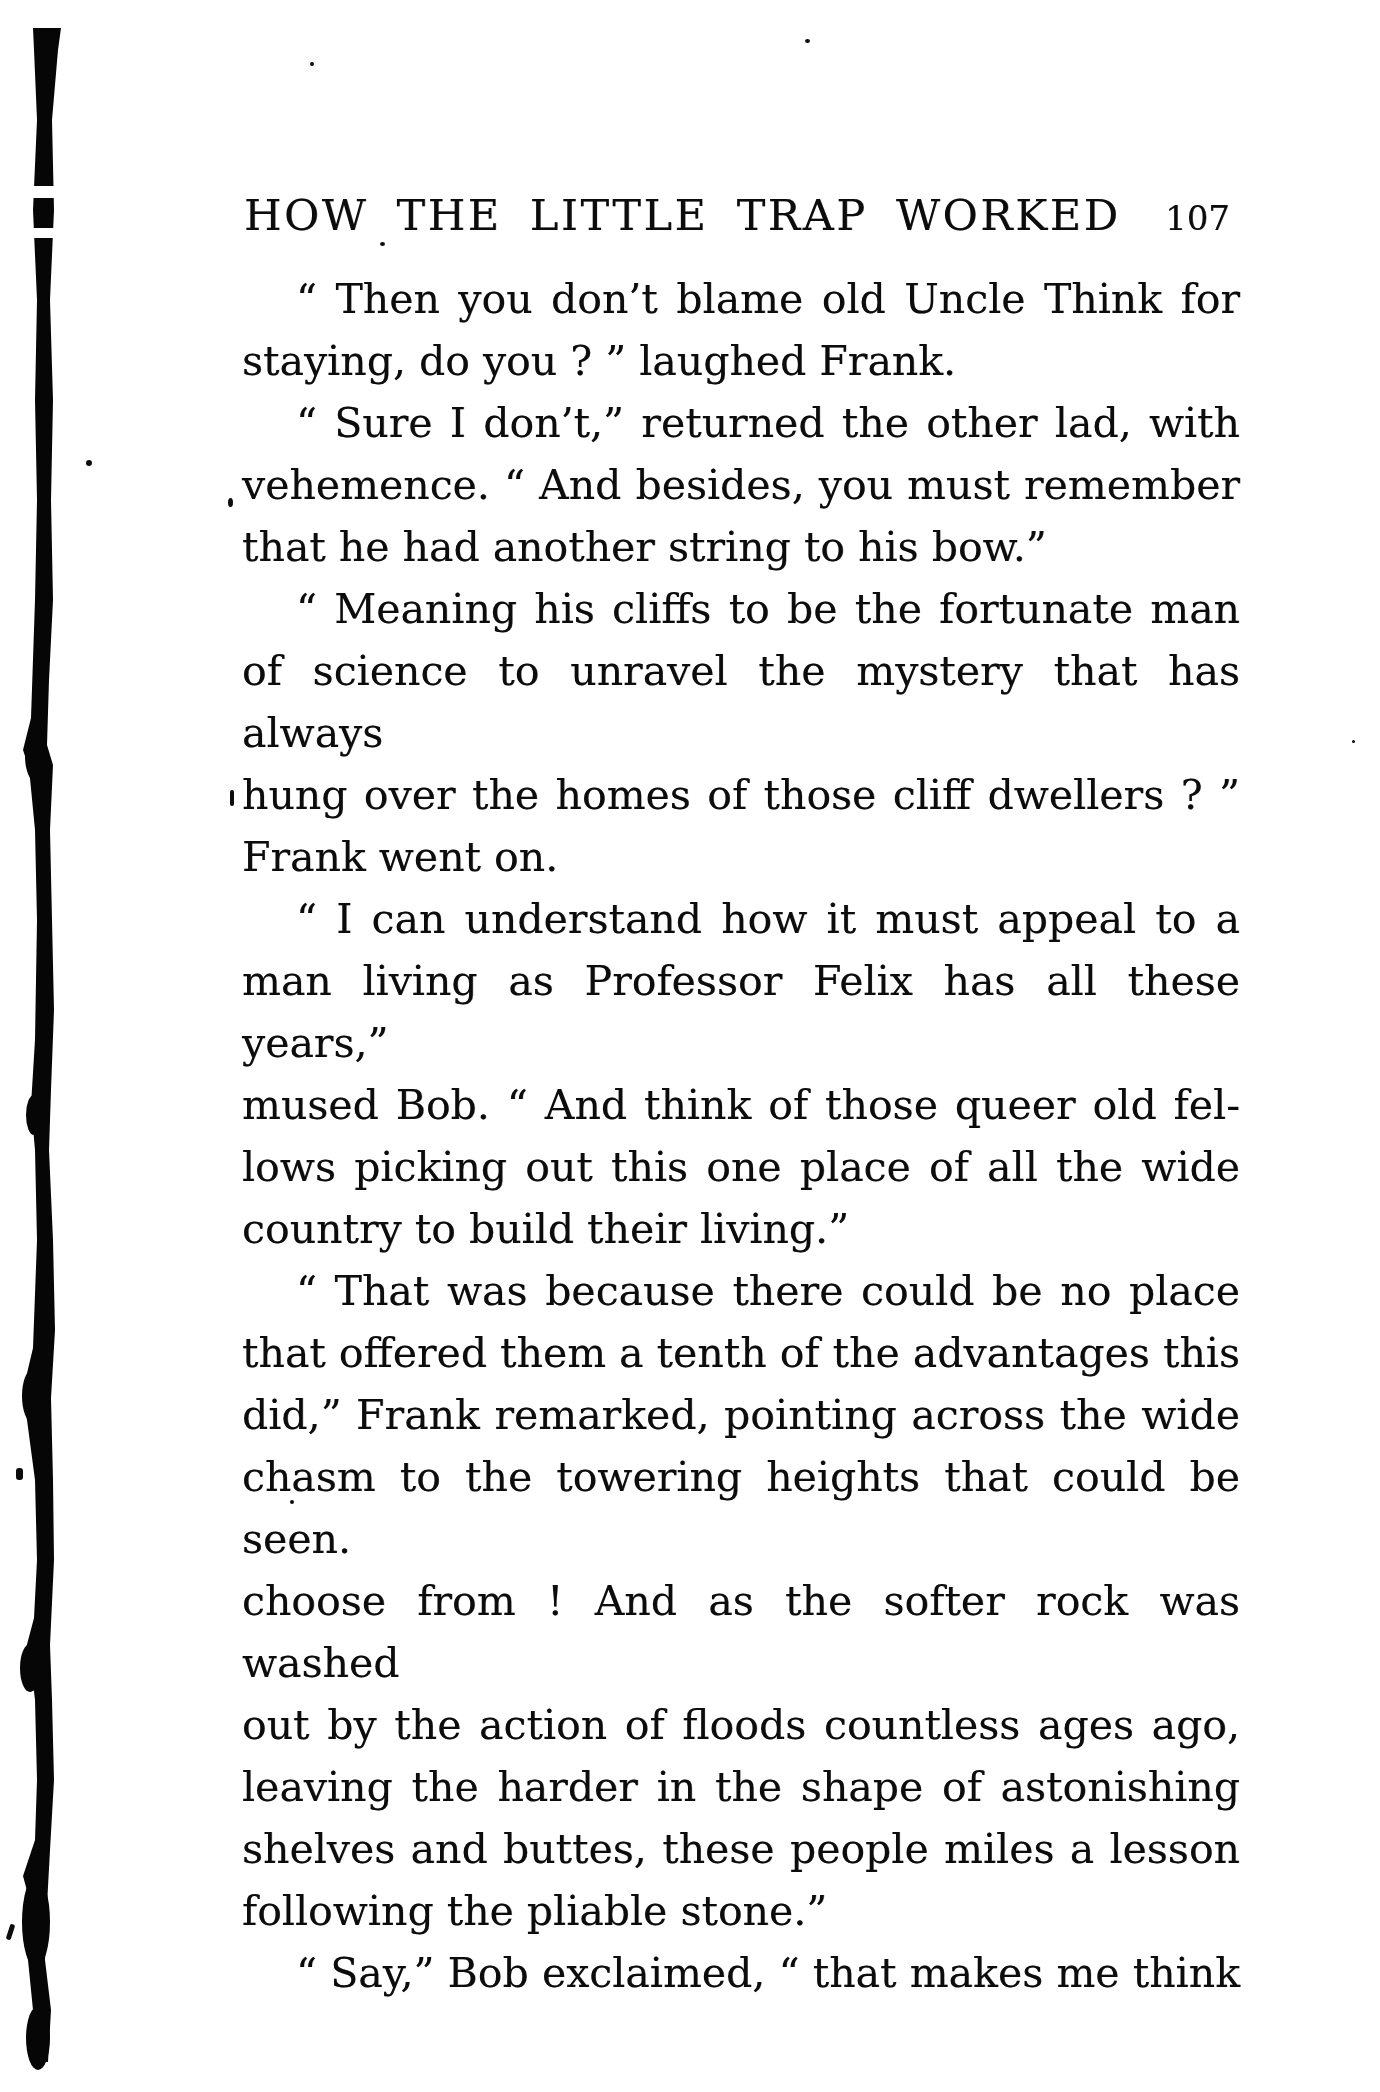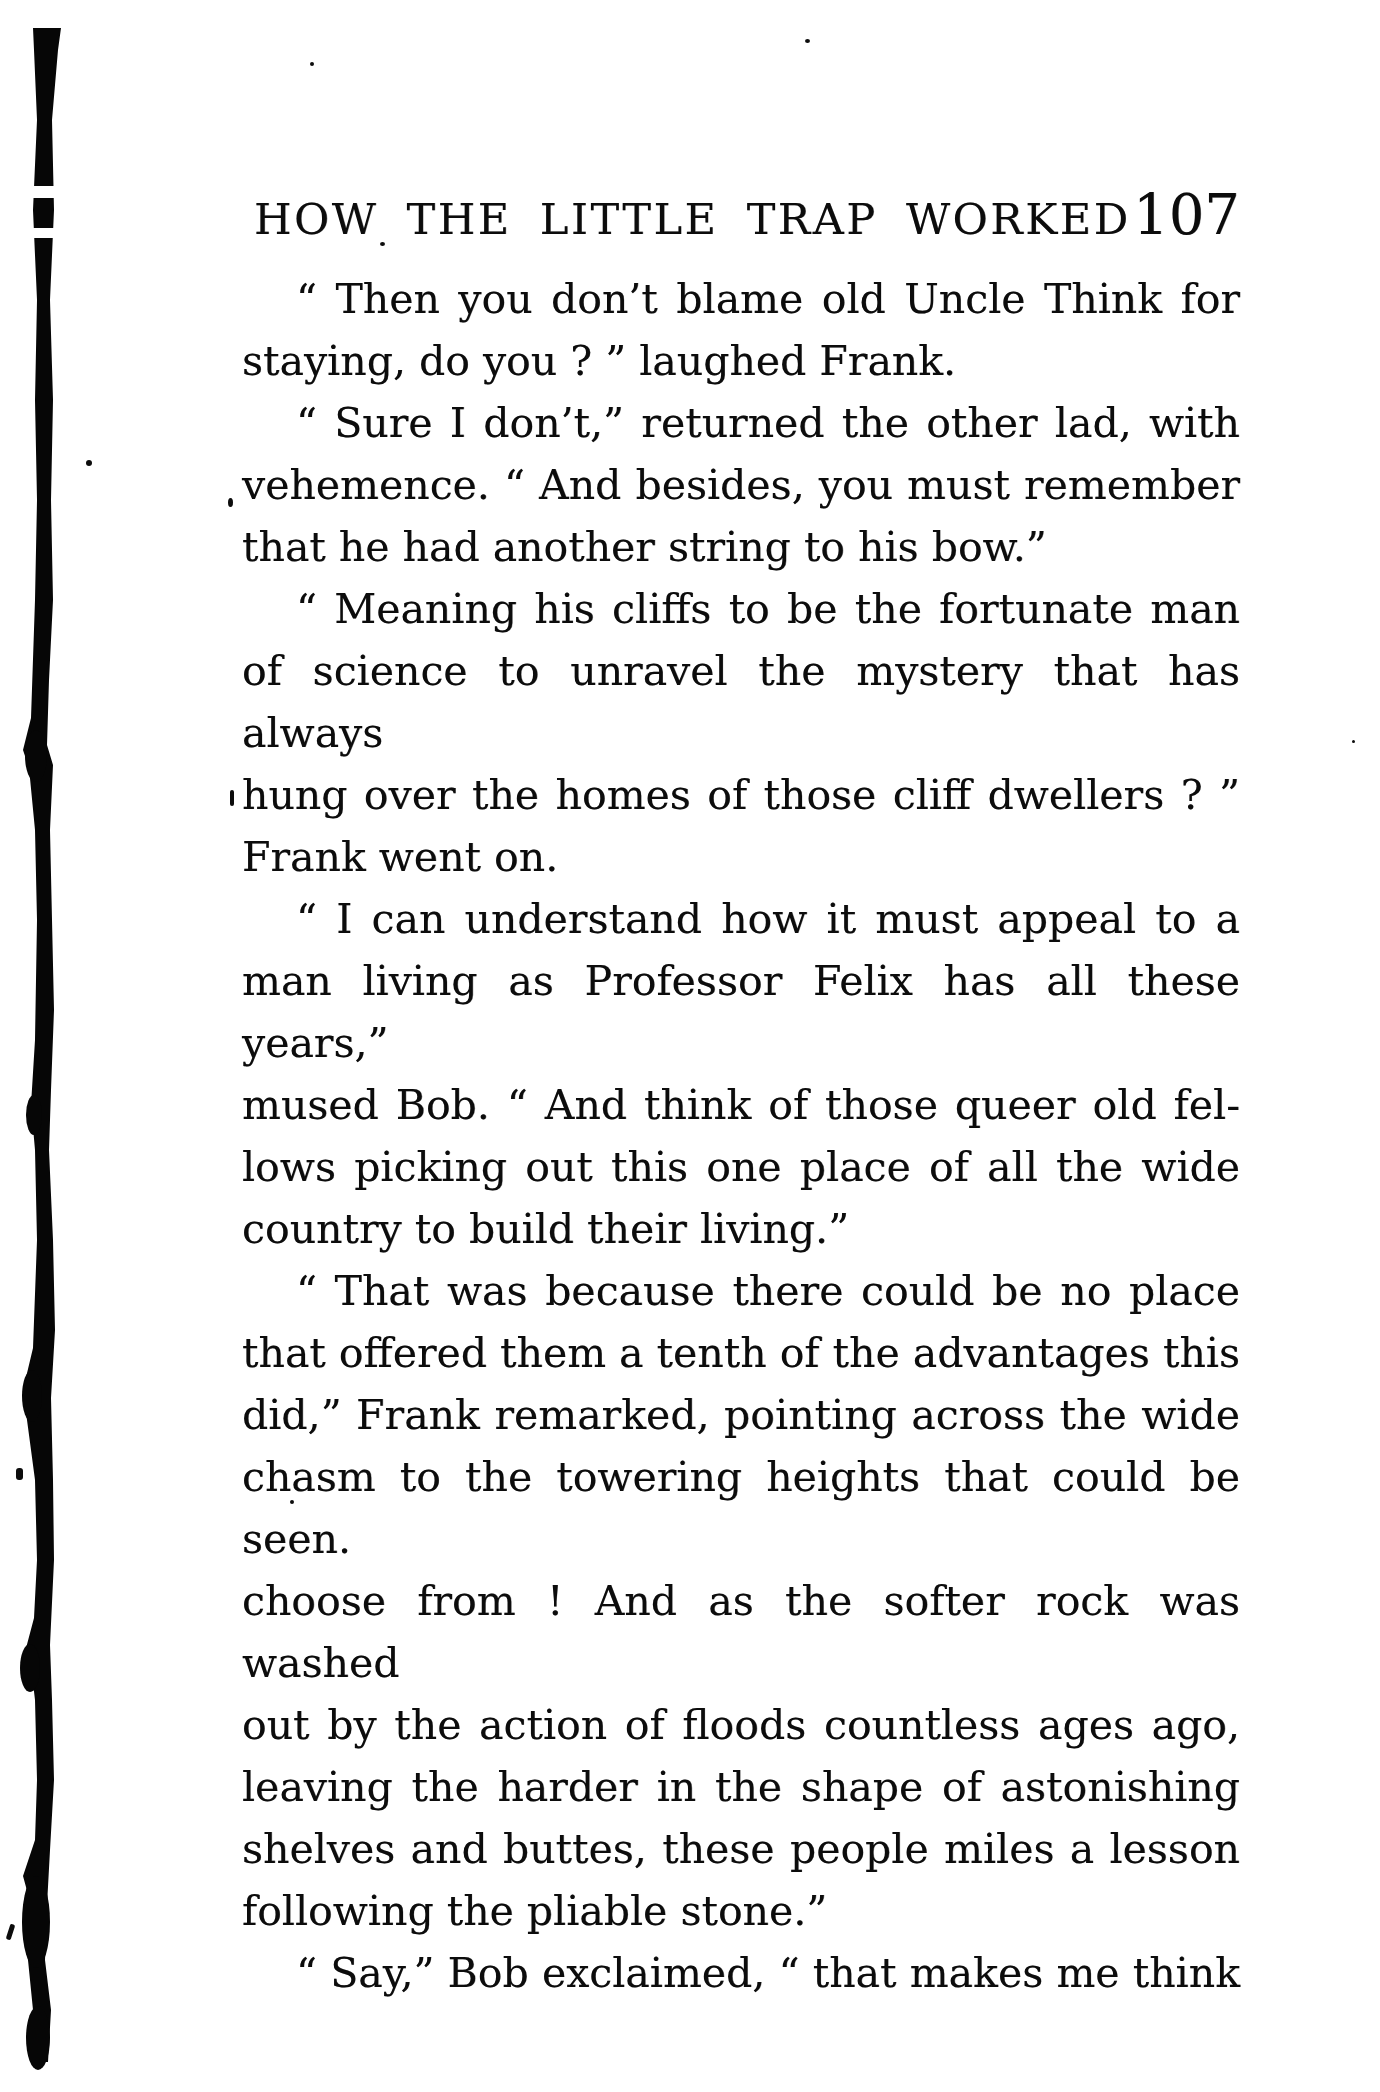--- a/index.html
+++ b/index.html
@@ -8,38 +8,38 @@
     width: 1380px;
     height: 2092px;
     background: #ffffff;
     overflow: hidden;
     font-family: "DejaVu Serif", "Liberation Serif", serif;
     color: #0c0c0c;
   }
   
   .runhead {
     position: absolute;
-    left: 242px;
+    left: 232px;
     top: 190px;
     width: 998px;
     display: flex;
     justify-content: space-between;
     align-items: baseline;
     font-size: 43px;
     line-height: 50px;
     white-space: nowrap;
   }
   .runhead .title {
     letter-spacing: 2.5px;
     word-spacing: 12px;
     padding-left: 12px;
     text-shadow: 0.4px 0.4px 0 rgba(0,0,0,0.45);
   }
   .runhead .pagenum {
-    font-size: 56px;
+    font-size: 34px;
     text-shadow: 0.4px 0.4px 0 rgba(0,0,0,0.45);
   }
   
   .bodytext {
     position: absolute;
     left: 242px;
     top: 268px;
     width: 998px;
     font-size: 41px;
     line-height: 62px;

